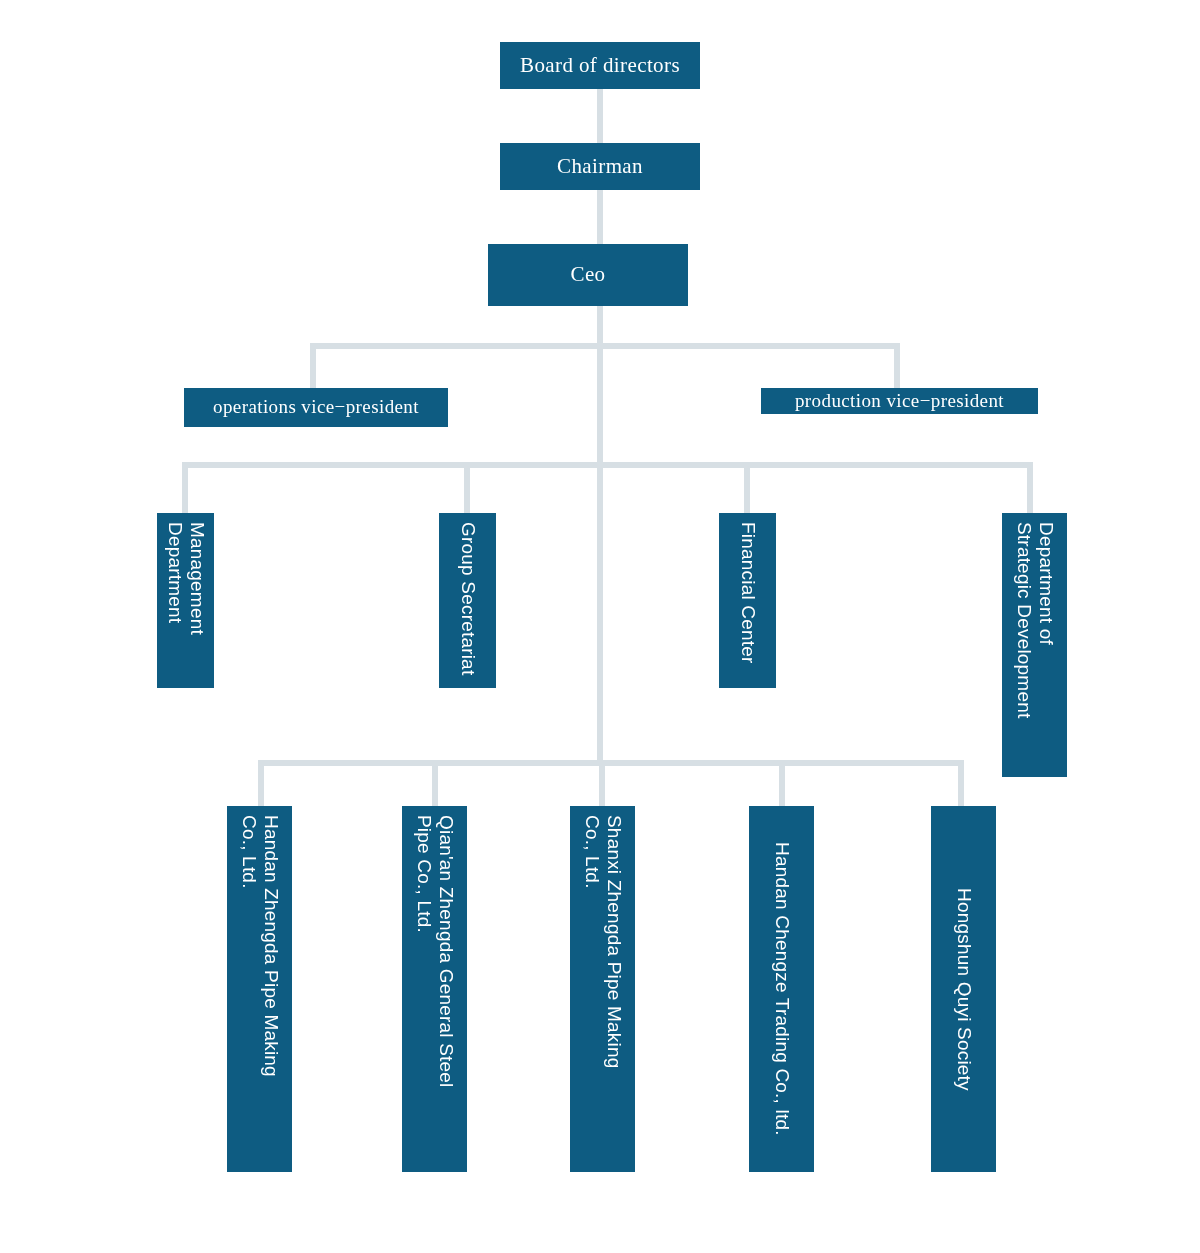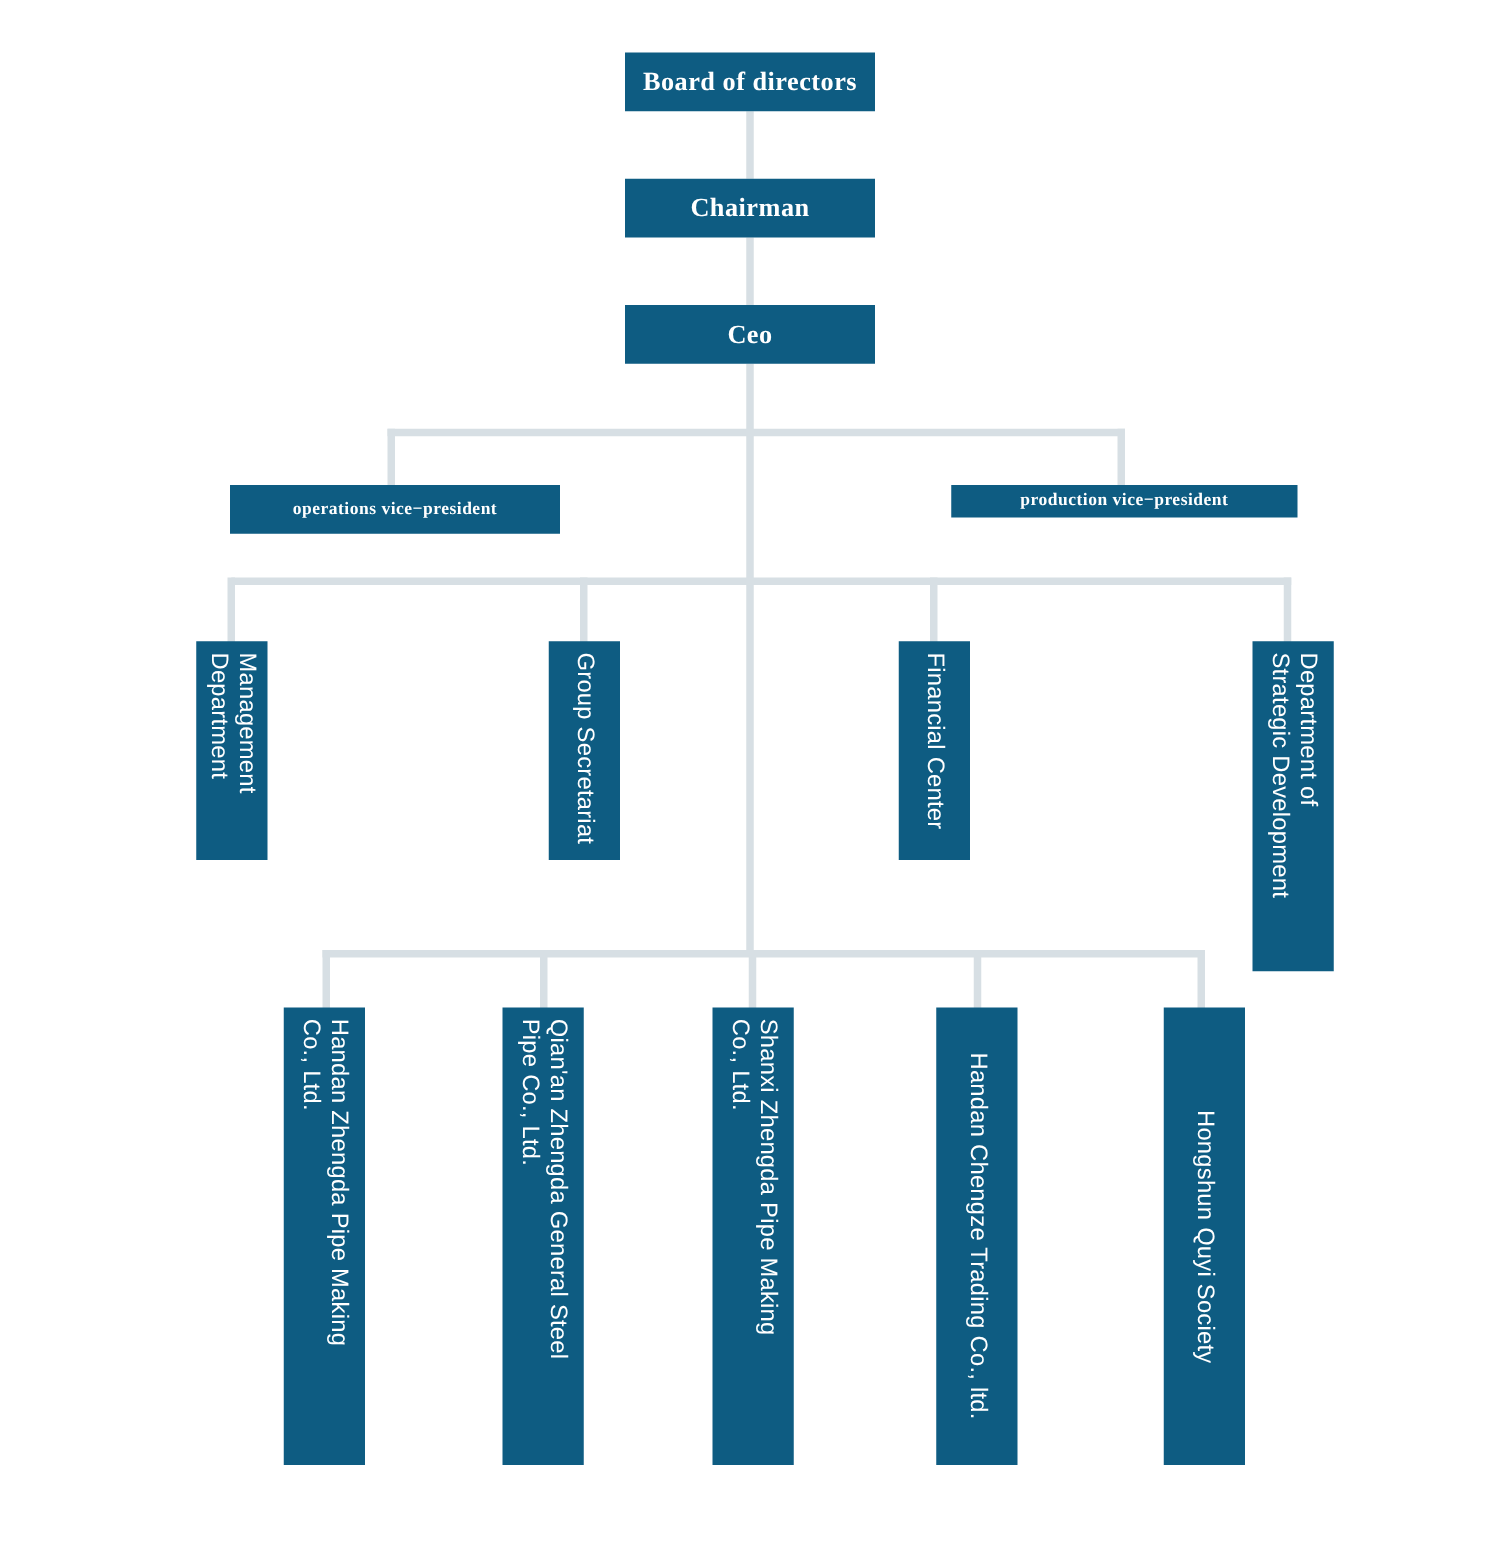--- a/index.html
+++ b/index.html
@@ -35,30 +35,30 @@
     box-sizing: border-box;
     display: flex;
     align-items: center;
     justify-content: center;
     overflow: hidden;
   }
 
   
   .node-h {
     font-family: "Liberation Serif", serif;
-    font-weight: 700;
+    font-weight: 400;
     letter-spacing: .4px;
     text-align: center;
     line-height: 1.1;
     white-space: nowrap;
   }
   .node-h .lbl { display: block; }
 
   .size-top   { font-size: 21px; }
-  .size-vp    { font-size: 14px; align-items: center; }
+  .size-vp    { font-size: 19px; align-items: center; }
 
   
   .node-v {
     padding: 9px 0;
     align-items: flex-start;
     justify-content: center;
   }
   .node-v .vwrap {
     writing-mode: vertical-rl;
     text-orientation: mixed;
@@ -105,21 +105,21 @@
   <div class="conn conn-v" style="left:958px; top:760px; height:48px;"></div>
 
   <div class="node node-h size-top" style="left:500px; top:42px; width:200px; height:47px;">
     <span class="lbl">Board of directors</span>
   </div>
 
   <div class="node node-h size-top" style="left:500px; top:143px; width:200px; height:47px;">
     <span class="lbl">Chairman</span>
   </div>
 
-  <div class="node node-h size-top" style="left:500px; top:244px; width:200px; height:47px;">
+  <div class="node node-h size-top" style="left:488px; top:244px; width:200px; height:62px;">
     <span class="lbl">Ceo</span>
   </div>
 
   <div class="node node-h size-vp" style="left:184px; top:388px; width:264px; height:39px;">
     <span class="lbl">operations vice−president</span>
   </div>
 
   <div class="node node-h size-vp" style="left:761px; top:388px; width:277px; height:26px;">
     <span class="lbl">production vice−president</span>
   </div>

